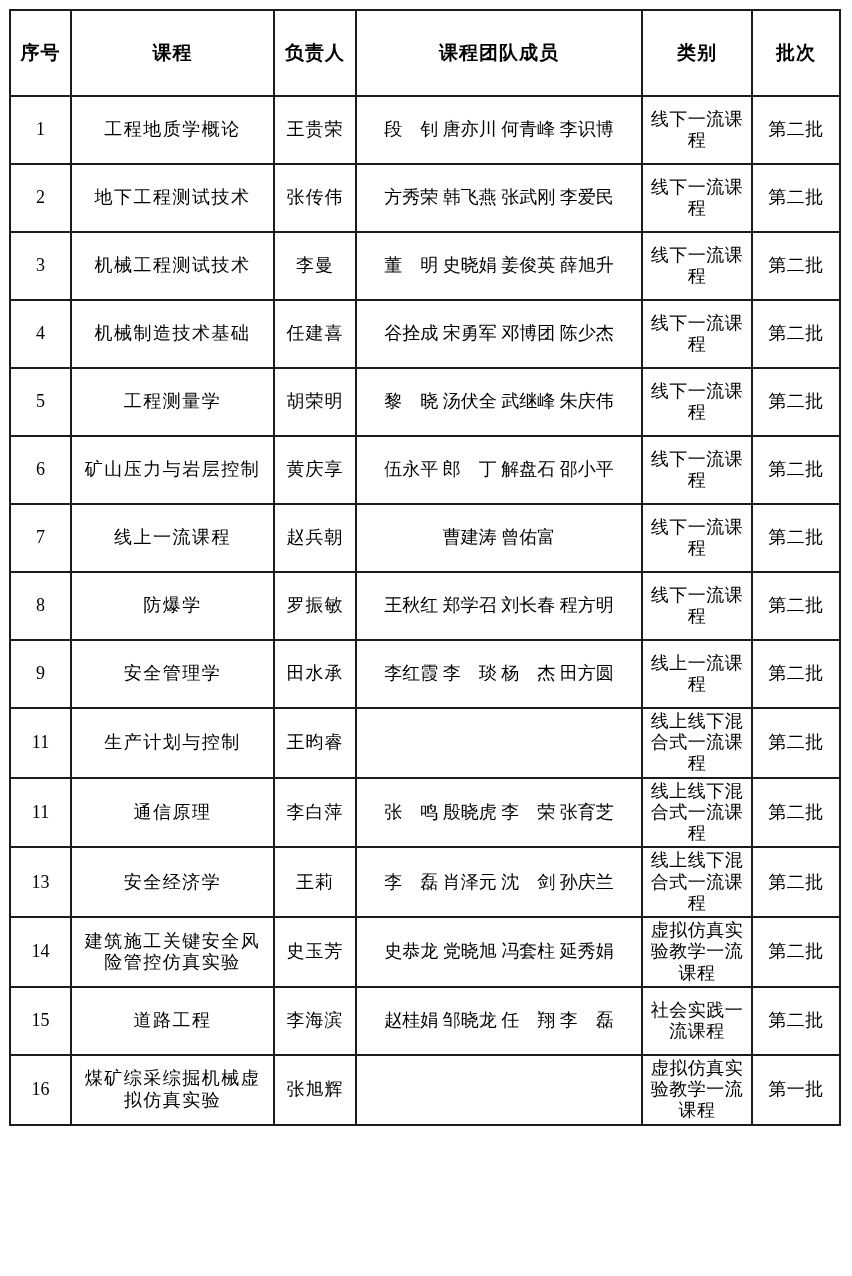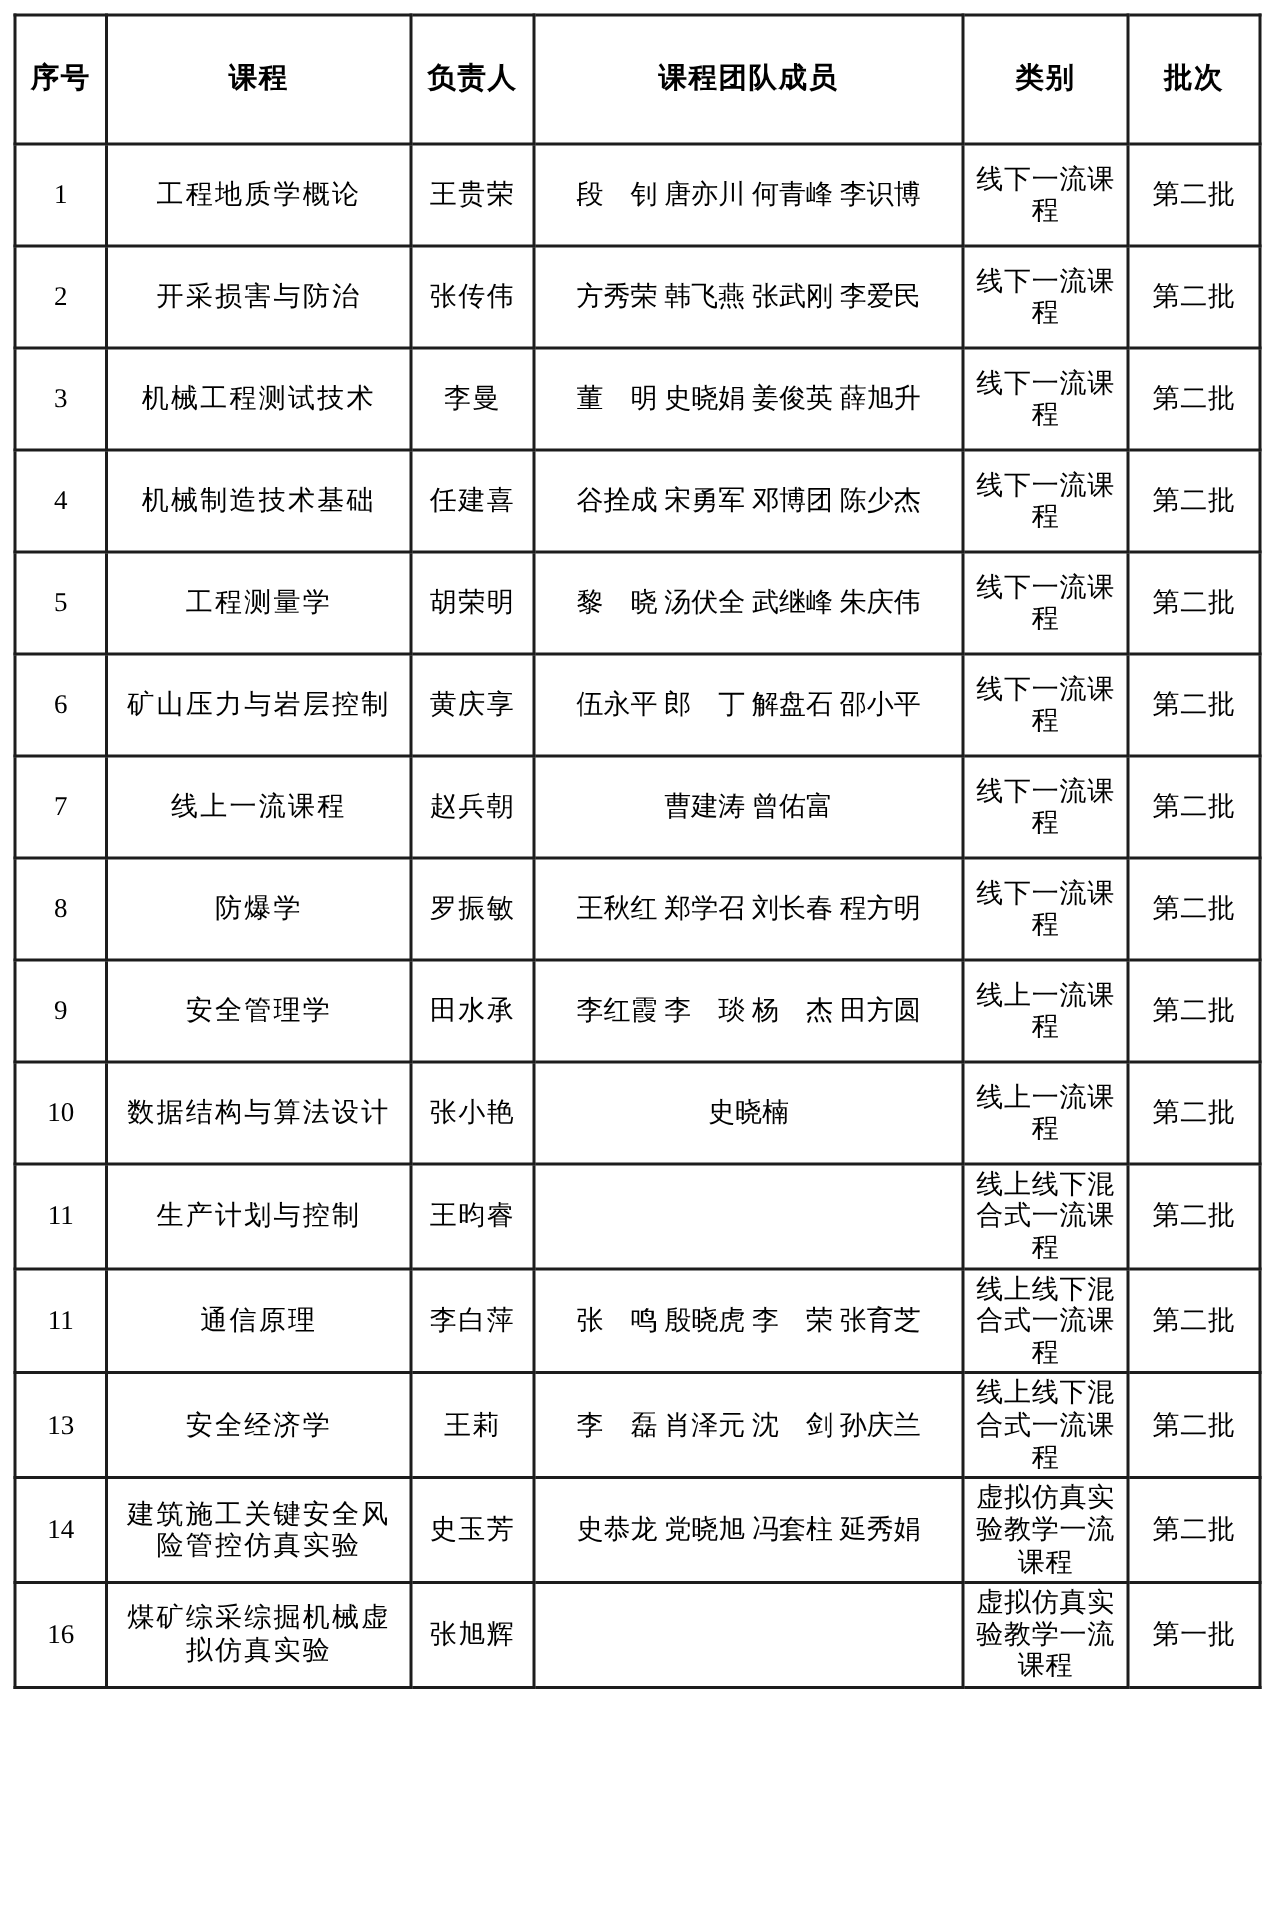--- a/index.html
+++ b/index.html
@@ -107,21 +107,21 @@
     <td class="c-num">1</td>
     <td class="c-course">工程地质学概论</td>
     <td class="c-leader">王贵荣</td>
     <td class="c-team">段　钊 唐亦川 何青峰 李识博</td>
     <td class="c-category">线下一流课程</td>
     <td class="c-batch">第二批</td>
   </tr>
 
   <tr>
     <td class="c-num">2</td>
-    <td class="c-course">开采损害与防治</td>
+    <td class="c-course">地下工程测试技术</td>
     <td class="c-leader">张传伟</td>
     <td class="c-team">方秀荣 韩飞燕 张武刚 李爱民</td>
     <td class="c-category">线下一流课程</td>
     <td class="c-batch">第二批</td>
   </tr>
 
   <tr>
     <td class="c-num">3</td>
     <td class="c-course">机械工程测试技术</td>
     <td class="c-leader">李曼</td>
@@ -177,28 +177,20 @@
 
   <tr>
     <td class="c-num">9</td>
     <td class="c-course">安全管理学</td>
     <td class="c-leader">田水承</td>
     <td class="c-team">李红霞 李　琰 杨　杰 田方圆</td>
     <td class="c-category">线上一流课程</td>
     <td class="c-batch">第二批</td>
   </tr>
 
-  <tr>
-    <td class="c-num">10</td>
-    <td class="c-course">数据结构与算法设计</td>
-    <td class="c-leader">张小艳</td>
-    <td class="c-team">史晓楠</td>
-    <td class="c-category">线上一流课程</td>
-    <td class="c-batch">第二批</td>
-  </tr>
 
   <tr>
     <td class="c-num">11</td>
     <td class="c-course">生产计划与控制</td>
     <td class="c-leader">王昀睿</td>
     <td class="c-team"></td>
     <td class="c-category">线上线下混合式一流课程</td>
     <td class="c-batch">第二批</td>
   </tr>
 
@@ -222,20 +214,28 @@
 
   <tr>
     <td class="c-num">14</td>
     <td class="c-course">建筑施工关键安全风险管控仿真实验</td>
     <td class="c-leader">史玉芳</td>
     <td class="c-team">史恭龙 党晓旭 冯套柱 延秀娟</td>
     <td class="c-category">虚拟仿真实验教学一流课程</td>
     <td class="c-batch">第二批</td>
   </tr>
 
+  <tr>
+    <td class="c-num">15</td>
+    <td class="c-course">道路工程</td>
+    <td class="c-leader">李海滨</td>
+    <td class="c-team">赵桂娟 邹晓龙 任　翔 李　磊</td>
+    <td class="c-category">社会实践一流课程</td>
+    <td class="c-batch">第二批</td>
+  </tr>
 
   <tr>
     <td class="c-num">16</td>
     <td class="c-course">煤矿综采综掘机械虚拟仿真实验</td>
     <td class="c-leader">张旭辉</td>
     <td class="c-team"></td>
     <td class="c-category">虚拟仿真实验教学一流课程</td>
     <td class="c-batch">第一批</td>
   </tr>
 

